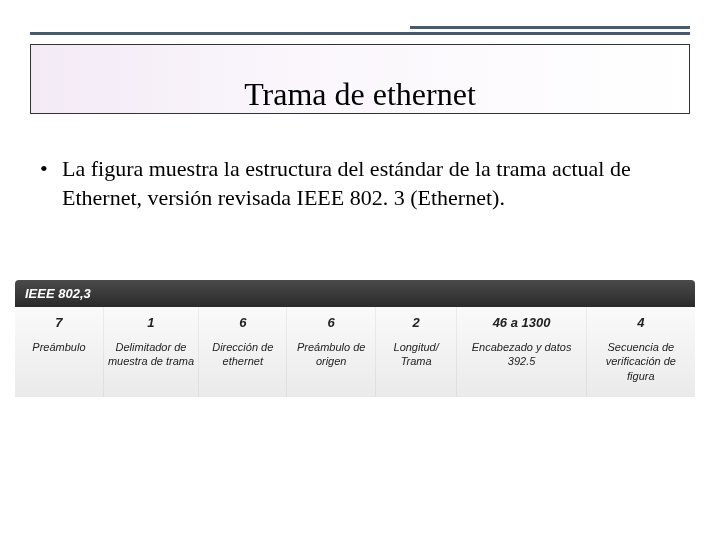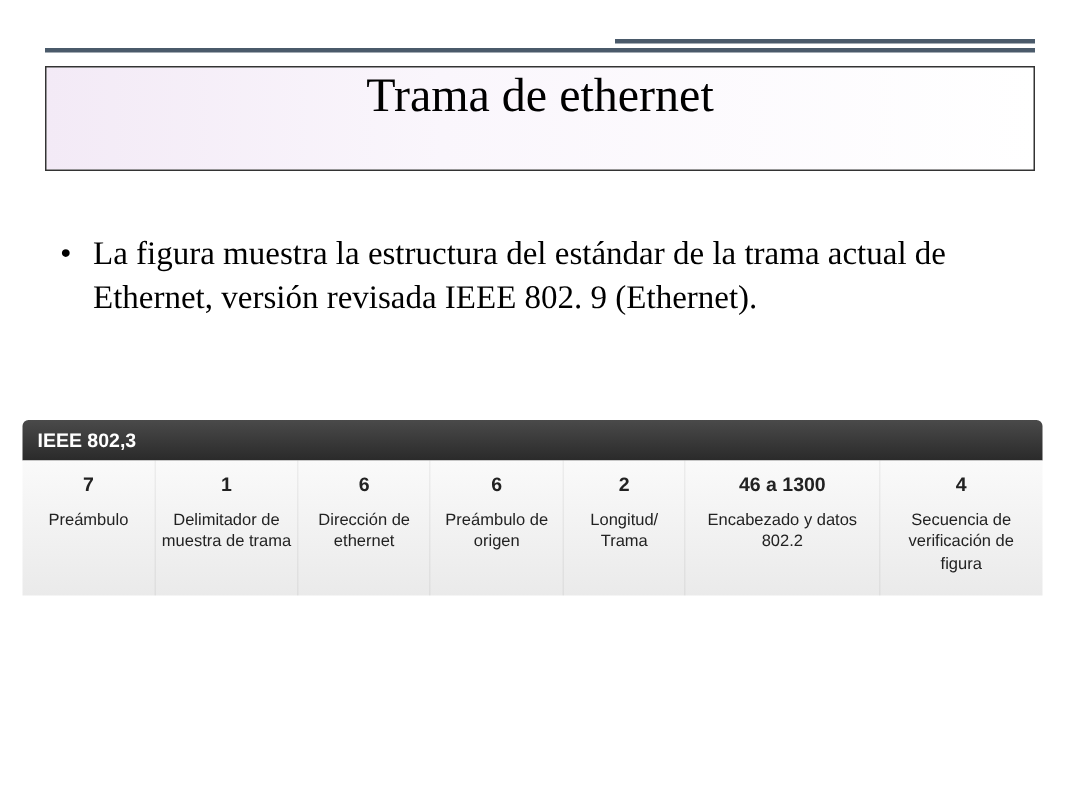--- a/index.html
+++ b/index.html
@@ -35,21 +35,21 @@
   }
   .title-box {
     position: absolute;
     top: 44px;
     left: 30px;
     right: 30px;
     height: 70px;
     border: 1px solid #333;
     background: linear-gradient(to right, #f3eaf6 0%, #faf6fc 40%, #ffffff 100%);
     display: flex;
-    align-items: flex-start;
+    align-items: flex-end;
     justify-content: center;
   }
   .title-box h1 {
     font-weight: normal;
     font-size: 32px;
     color: #000;
     font-family: Georgia, serif;
   }
   .bullet-block {
     position: absolute;
@@ -66,20 +66,21 @@
   .bullet-block .dot {
     width: 22px;
     flex-shrink: 0;
     font-size: 22px;
   }
   .frame-diagram {
     position: absolute;
     top: 280px;
     left: 15px;
     right: 25px;
+    font-style: italic;
   }
   .frame-header {
     background: linear-gradient(#4a4a4a, #2a2a2a);
     color: #fff;
     font-family: Arial, sans-serif;
     font-size: 13px;
     padding: 6px 10px;
     border-radius: 4px 4px 0 0;
     font-weight: bold;
   }
@@ -123,21 +124,21 @@
   <div class="line2"></div>
 </div>
 
 <div class="title-box">
   <h1>Trama de ethernet</h1>
 </div>
 
 <div class="bullet-block">
   <div class="bullet">
     <div class="dot">•</div>
-    <div>La figura muestra la estructura del estándar de la trama actual de Ethernet, versión revisada IEEE 802. 9 (Ethernet).</div>
+    <div>La figura muestra la estructura del estándar de la trama actual de Ethernet, versión revisada IEEE 802. 3 (Ethernet).</div>
   </div>
 </div>
 
 <div class="frame-diagram">
   <div class="frame-header">IEEE 802,3</div>
   <table class="frame-table">
     <tbody>
         <tr>
       <td class="col0">
         <div class="num">7</div>
@@ -154,21 +155,21 @@
       <td class="col3">
         <div class="num">6</div>
         <div class="lbl">Preámbulo de origen</div>
       </td>
       <td class="col4">
         <div class="num">2</div>
         <div class="lbl">Longitud/ Trama</div>
       </td>
       <td class="col5">
         <div class="num">46 a 1300</div>
-        <div class="lbl">Encabezado y datos 802.2</div>
+        <div class="lbl">Encabezado y datos 392.5</div>
       </td>
       <td class="col6">
         <div class="num">4</div>
         <div class="lbl">Secuencia de verificación de figura</div>
       </td>
     </tr>
   </tbody>
     </table>
 </div>
 

